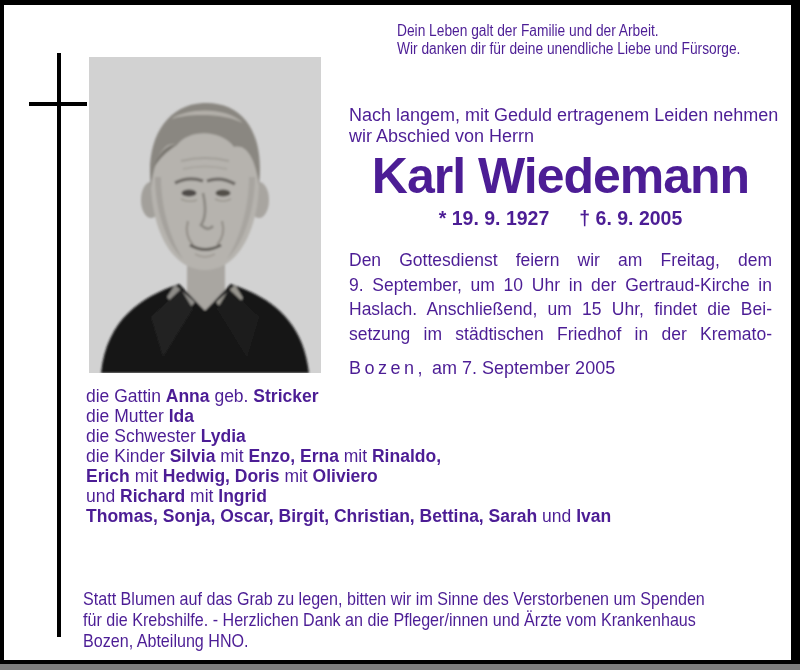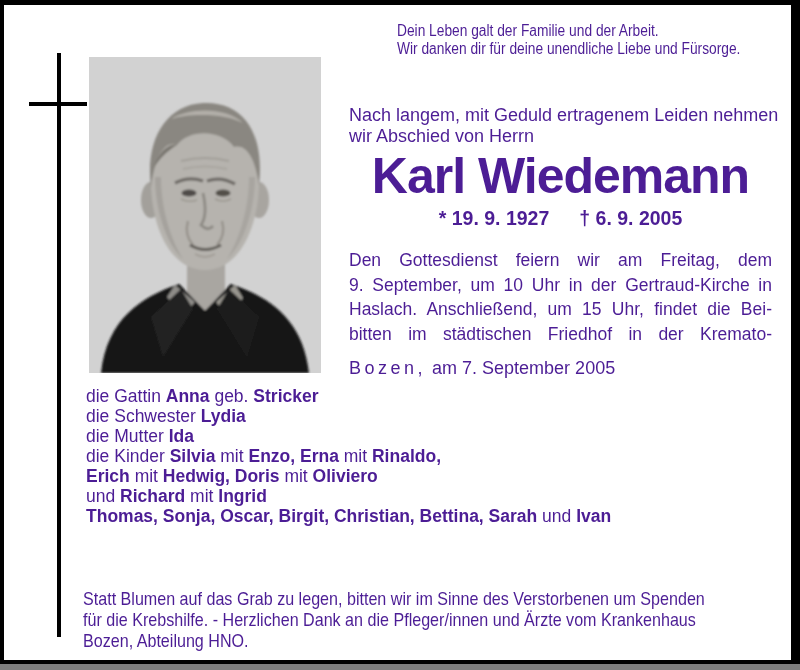--- a/index.html
+++ b/index.html
@@ -135,31 +135,31 @@
     <div class="name">Karl Wiedemann</div>
 
     <div class="dates">
       <span class="birth">* 19. 9. 1927</span><span class="death">† 6. 9. 2005</span>
     </div>
 
     <div class="service">
         <div class="jline">Den Gottesdienst feiern wir am Freitag, dem</div>
         <div class="jline">9. September, um 10 Uhr in der Gertraud-Kirche in</div>
         <div class="jline">Haslach. Anschließend, um 15 Uhr, findet die Bei-</div>
-        <div class="jline">bitten im städtischen Friedhof in der Kremato-</div>
+        <div class="jline">setzung im städtischen Friedhof in der Kremato-</div>
       </div>
 
     <div class="dateline">
       <span class="city">Bozen,</span><span class="rest">am 7. September 2005</span>
     </div>
 
     <div class="family">
         <div class="fam-line"><span>die Gattin </span><b>Anna</b><span> geb. </span><b>Stricker</b></div>
+        <div class="fam-line"><span>die Mutter </span><b>Ida</b></div>
         <div class="fam-line"><span>die Schwester </span><b>Lydia</b></div>
-        <div class="fam-line"><span>die Mutter </span><b>Ida</b></div>
         <div class="fam-line"><span>die Kinder </span><b>Silvia</b><span> mit </span><b>Enzo, Erna</b><span> mit </span><b>Rinaldo,</b></div>
         <div class="fam-line"><b>Erich</b><span> mit </span><b>Hedwig, Doris</b><span> mit </span><b>Oliviero</b></div>
         <div class="fam-line"><span>und </span><b>Richard</b><span> mit </span><b>Ingrid</b></div>
         <div class="fam-line"><b>Thomas, Sonja, Oscar, Birgit, Christian, Bettina, Sarah</b><span> und </span><b>Ivan</b></div>
       </div>
 
     <div class="donation">Statt Blumen auf das Grab zu legen, bitten wir im Sinne des Verstorbenen um Spenden
 für die Krebshilfe. - Herzlichen Dank an die Pfleger/innen und Ärzte vom Krankenhaus
 Bozen, Abteilung HNO.</div>
 

